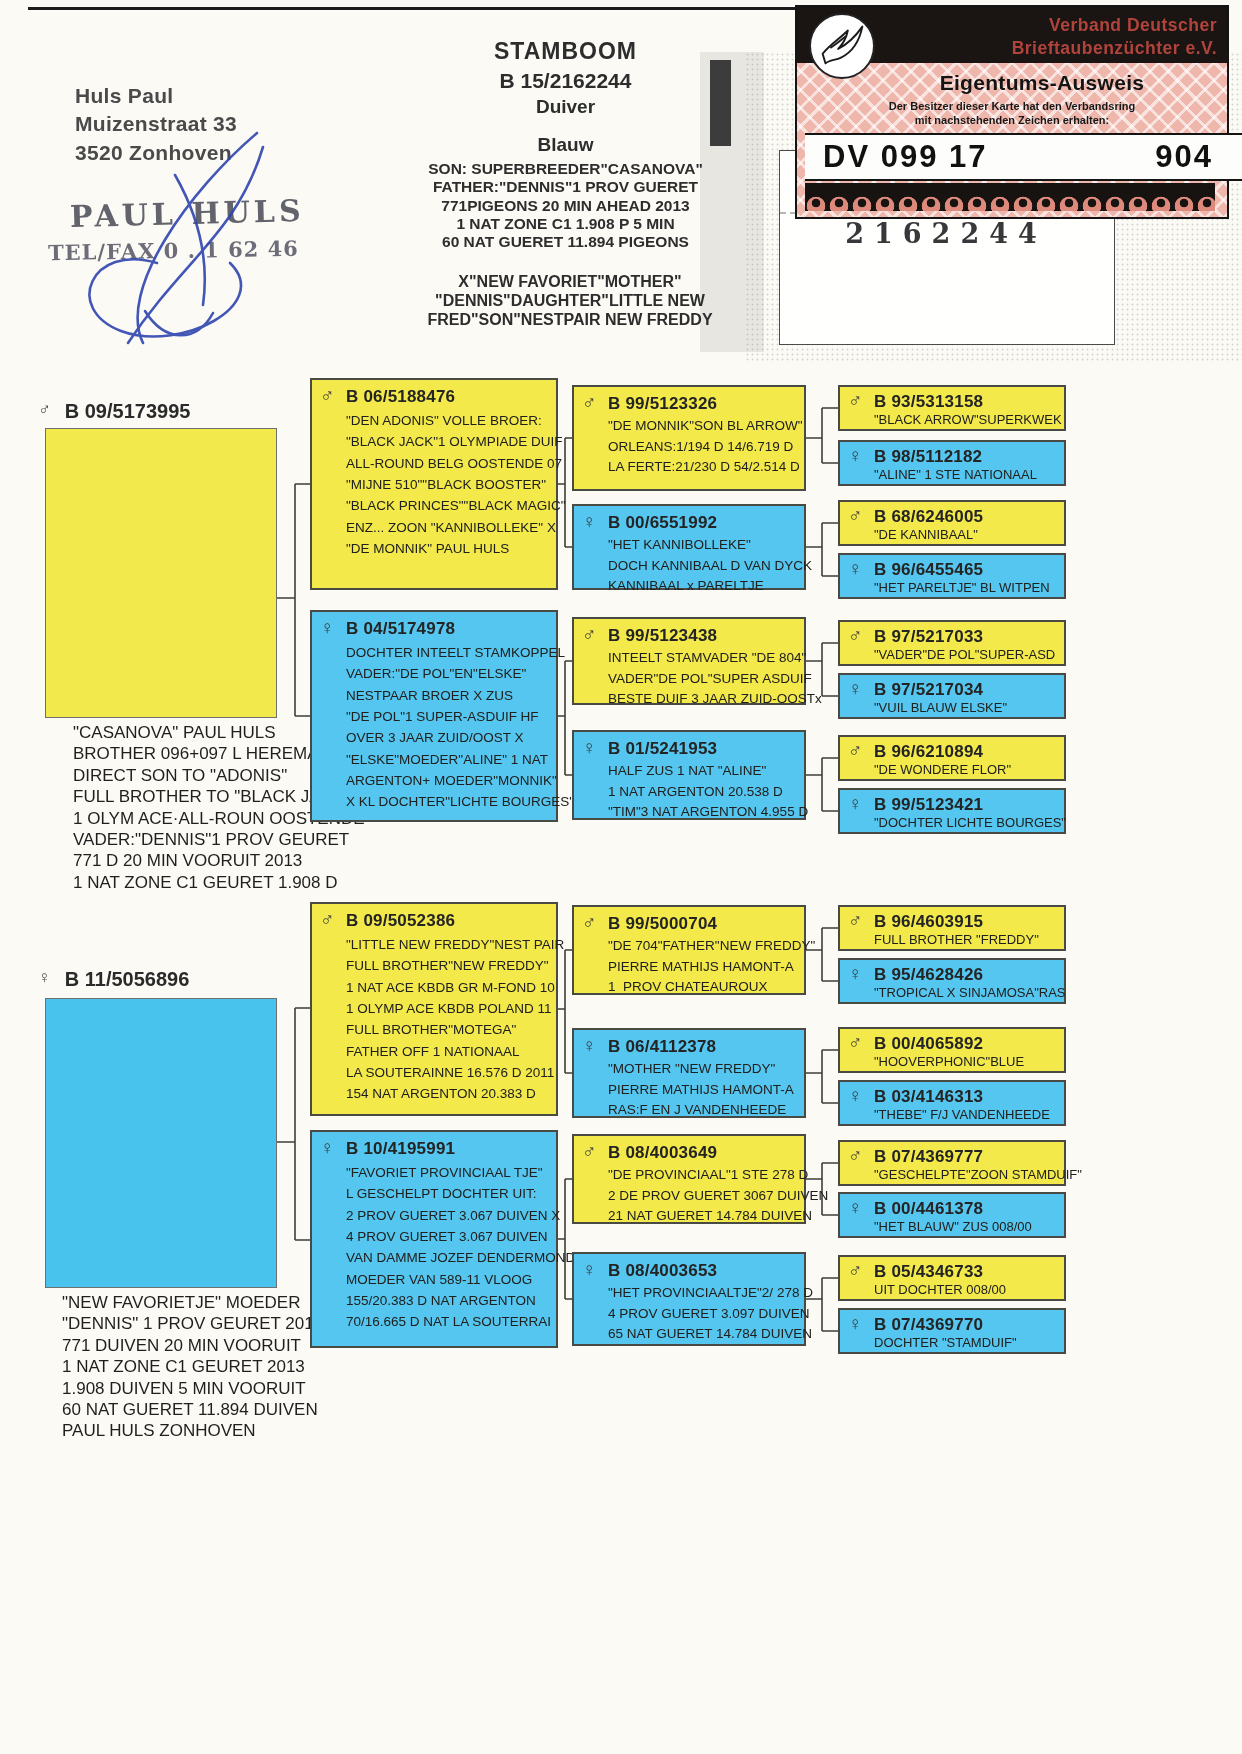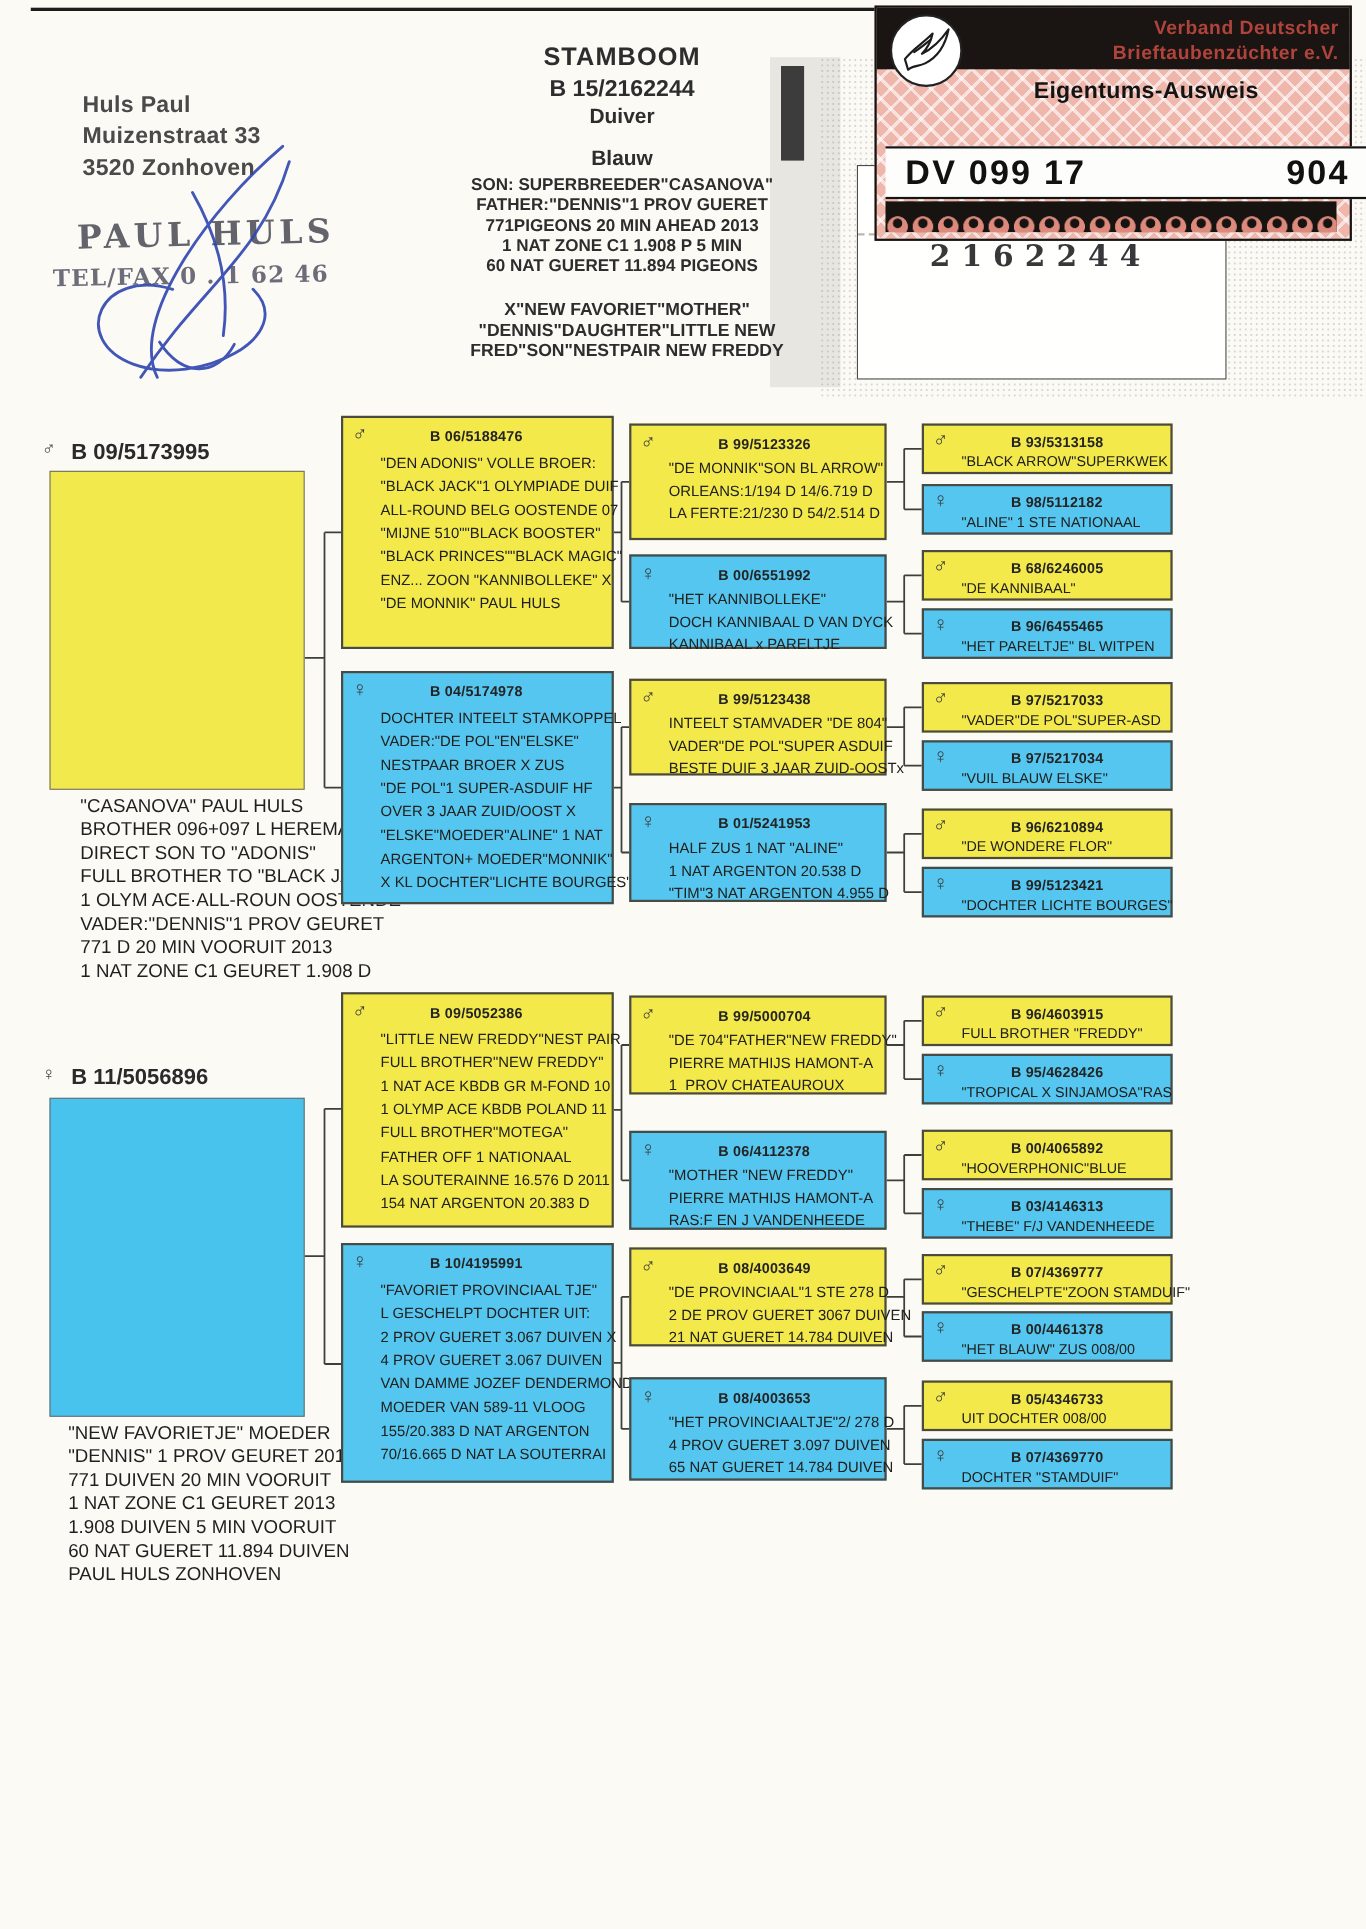--- a/index.html
+++ b/index.html
@@ -47,39 +47,39 @@
   .card-org{position:absolute;left:100px;top:7px;width:320px;text-align:right;color:#b0443c;
     font-weight:700;font-size:17.5px;line-height:1.3;letter-spacing:.5px;}
   .card-title{position:absolute;left:12px;top:64px;width:100%;text-align:center;font-size:21px;
     font-weight:700;color:#141414;letter-spacing:.3px;padding-left:18px;}
   .card-sub{position:absolute;left:0;top:92px;width:100%;text-align:center;font-size:11px;
     font-weight:700;color:#181818;line-height:1.3;white-space:pre-line;}
   .card-ringrow{position:absolute;left:8px;top:126px;width:404px;height:44px;background:#fdfdfb;
     border-top:2px solid #141414;border-bottom:2px solid #141414;display:flex;
     justify-content:space-between;align-items:center;padding:0 18px;}
   .card-dv{font-size:31px;font-weight:600;letter-spacing:2px;color:#111;text-align:right;}
-  .card-num{font-size:31px;font-weight:600;letter-spacing:2px;color:#111;margin-right:0;}
+  .card-num{font-size:31px;font-weight:600;letter-spacing:2px;color:#111;margin-right:14px;}
   .card-foot{position:absolute;left:8px;bottom:6px;width:410px;height:28px;background-color:#161311;
     background-image:radial-gradient(circle at 11px 20px,#161311 4px,transparent 4.6px),
       radial-gradient(circle at 11px 23px,#dd8a7d 9px,transparent 9.6px);
     background-size:23px 100%;}
   
   .plabel{font-size:20px;font-weight:700;color:#2a2a2a;}
   .plabel .sx{font-size:17px;font-weight:400;margin-right:14px;color:#444;position:relative;top:-3px;}
   .photo{border:1px solid #6f6f6f;}
   .photo.m{background:#f2e94c;}
   .photo.f{background:#48c3ee;}
   .caption{font-size:17px;line-height:1.26;color:#1f1f1f;white-space:pre;}
   
   .pb{position:absolute;border:2px solid #4a4a44;box-sizing:border-box;padding:5px 6px 4px 8px;}
   .pb.m{background:#f3e94b;}
   .pb.f{background:#55c6ef;}
   .pbh{display:flex;align-items:baseline;}
   .pbh .sx{width:26px;font-size:19px;color:#3b3b3b;flex:none;}
-  .pbh .rg{font-size:13px;font-weight:700;color:#242424;letter-spacing:.2px;margin-left:45px;}
+  .pbh .rg{font-size:17px;font-weight:700;color:#242424;letter-spacing:.2px;}
   .pbt{margin-left:26px;font-size:13.5px;color:#20201e;white-space:pre;}
   .g2 .pbt{line-height:1.58;margin-top:3px;}
   .g3 .pbt{line-height:1.52;margin-top:2px;}
   .g4 .pbt{line-height:1.2;margin-top:0;font-size:13px;}
   .g4{padding-top:3px;}
   .connect{left:0;top:0;}
 </style>
 </head>
 <body>
 
@@ -153,20 +153,22 @@
           <path d="M12 40 C 20 30 28 26 38 16 C 36 26 32 31 28 35 C 38 30 46 22 53 12 C 50 27 43 38 31 44 C 25 47 19 46 15 50 Z"></path>
           <path d="M20 34 C 26 30 31 26 36 22"></path>
         </g>
       </svg>
     </div>
     <div class="card-org">
       <div>Verband Deutscher</div>
       <div>Brieftaubenzüchter e.V.</div>
     </div>
     <div class="card-title">Eigentums-Ausweis</div>
+    <div class="card-sub">Der Besitzer dieser Karte hat den Verbandsring
+mit nachstehenden Zeichen erhalten:</div>
     <div class="card-ringrow">
       <span class="card-dv">DV 099 17</span>
       <span class="card-num">904</span>
     </div>
     <div class="card-foot"></div>
   </div>
 
   <div class="abs plabel" style="left:38px;top:400px;">
     <span class="sx">♂</span><span>B 09/5173995</span>
   </div>

